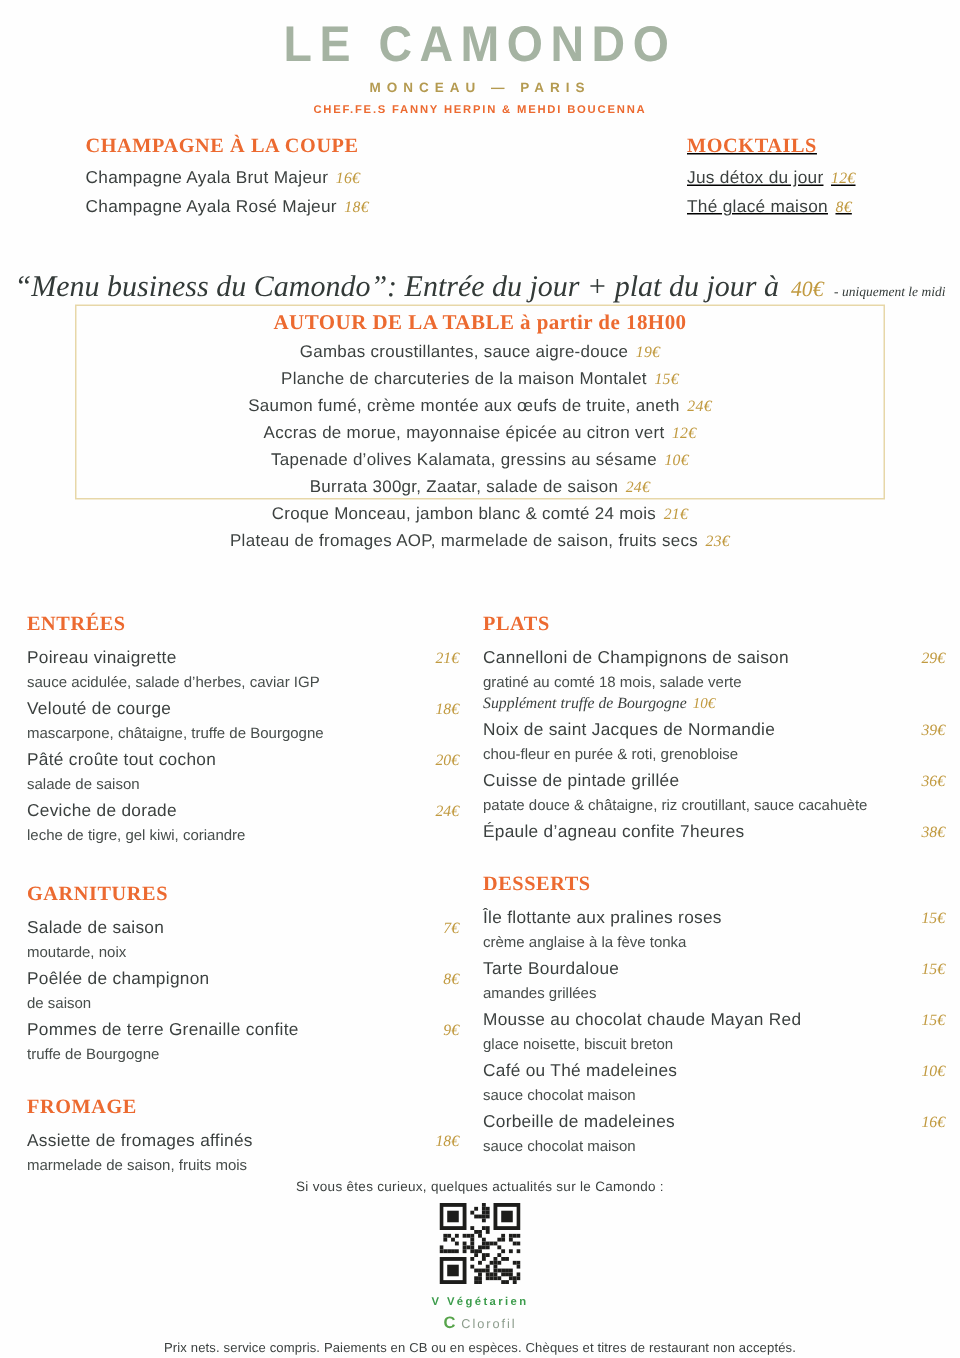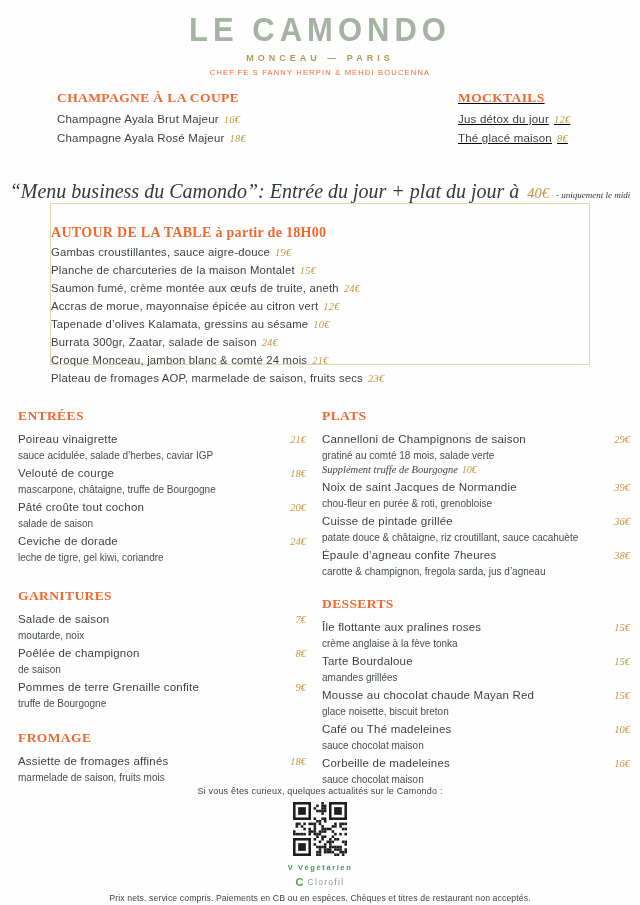--- a/index.html
+++ b/index.html
@@ -14,40 +14,40 @@
   }
   *{margin:0;padding:0;box-sizing:border-box;}
   html,body{background:#ffffff;}
   body{font-family:"Liberation Sans",sans-serif;}
   #page{position:relative;width:640px;height:905px;background:#fefefe;overflow:hidden;margin:0 auto;}
 
   
   .header{position:absolute;top:12px;left:0;width:100%;text-align:center;}
   .brand{font-family:"Liberation Sans",sans-serif;font-size:31px;font-weight:700;letter-spacing:5px;color:var(--sage);transform:scaleY(1.08);}
   .brand-sub{margin-top:5px;font-size:9px;font-weight:700;letter-spacing:4px;color:var(--gold-sub);}
-  .brand-chefs{margin-top:5px;font-size:7.5px;font-weight:400;letter-spacing:1.2px;color:var(--orange);}
+  .brand-chefs{margin-top:5px;font-size:7.5px;font-weight:700;letter-spacing:1.2px;color:var(--orange);}
 
   
   .drinks{position:absolute;top:88px;left:0;width:100%;}
   .drink-col{position:absolute;top:0;}
   .drink-col.left{left:57px;}
   .drink-col.right{left:458px;text-decoration:underline;}
   .sec-title{font-family:"Liberation Serif",serif;font-weight:700;font-size:13.5px;letter-spacing:0.4px;color:var(--orange);}
   .drink-item{margin-top:7px;font-size:11.5px;color:var(--ink);letter-spacing:0.2px;}
   .price{font-family:"Liberation Serif",serif;font-style:italic;color:var(--gold);}
   .inline-price{font-size:10.5px;margin-left:5px;}
 
   
   .business{position:absolute;top:180px;left:0;width:100%;text-align:center;font-family:"Liberation Serif",serif;font-style:italic;color:#333a38;}
   .business .bz-text{font-size:20px;}
   .business .bz-price{font-size:14.5px;margin-left:4px;}
   .business .bz-note{font-size:9px;margin-left:3px;}
 
   
-  .autour-box{position:absolute;top:203px;left:50px;width:540px;height:162px;border:1.5px solid var(--box-border);padding-top:21px;}
+  .autour-box{position:absolute;top:203px;left:50px;width:540px;height:130px;border:1.5px solid var(--box-border);text-align:center;padding-top:4px;}
   .autour-title{font-family:"Liberation Serif",serif;font-weight:700;font-size:14px;color:var(--orange);letter-spacing:0.3px;}
   .autour-item{margin-top:5px;font-size:11.3px;color:var(--ink);letter-spacing:0.2px;line-height:13px;}
 
   
   .col{position:absolute;}
   .col-left{left:18px;width:288px;}
   .col-right{left:322px;width:308px;}
   .menu-section{margin-bottom:0;}
   .menu-section .sec-title{display:block;margin-bottom:8px;}
   .m-item{margin-bottom:4px;}
@@ -214,21 +214,20 @@
             <span class="m-name">Cuisse de pintade grillée</span>
             <span class="price m-price">36€</span>
           </div>
         <div class="m-desc">patate douce &amp; châtaigne, riz croutillant, sauce cacahuète</div>
       </div>
       <div class="m-item">
         <div class="m-row">
             <span class="m-name">Épaule d’agneau confite 7heures</span>
             <span class="price m-price">38€</span>
           </div>
-        <div class="m-desc">carotte &amp; champignon, fregola sarda, jus d’agneau</div>
       </div>
     </div>
 
     <div class="menu-section" style="margin-top:18px;">
       <span class="sec-title">DESSERTS</span>
       <div class="m-item">
         <div class="m-row">
             <span class="m-name">Île flottante aux pralines roses</span>
             <span class="price m-price">15€</span>
           </div>

